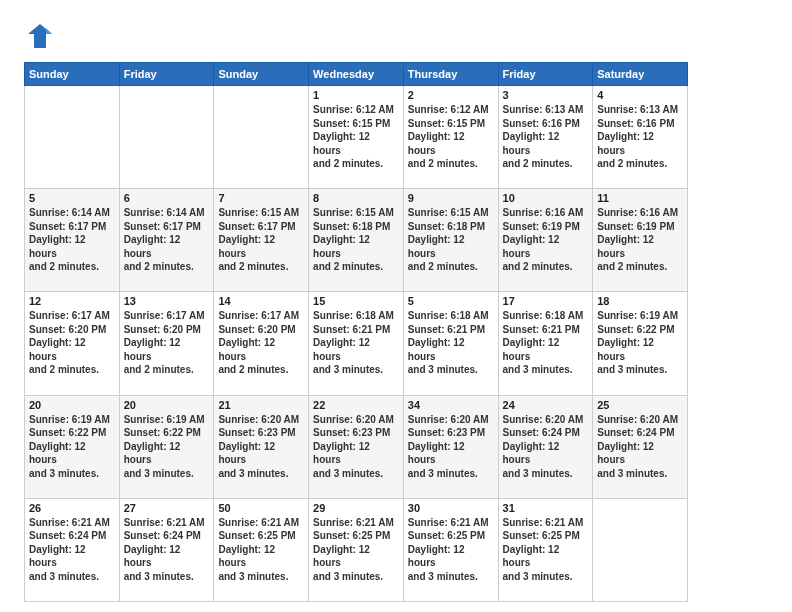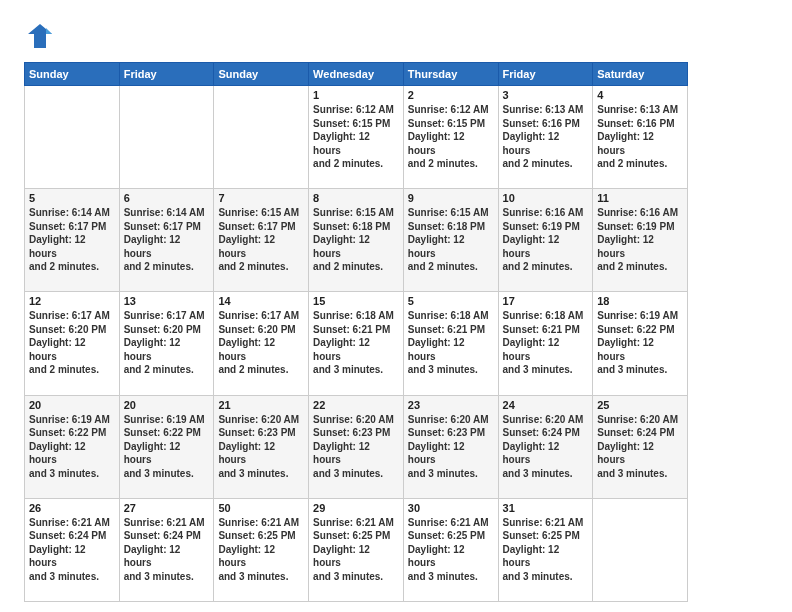--- a/index.html
+++ b/index.html
@@ -298,21 +298,21 @@
 and 3 minutes.</div>
           </td>
           <td>
             <span class="day-number">22</span>
             <div class="day-info" style="white-space: pre-line;">Sunrise: 6:20 AM
 Sunset: 6:23 PM
 Daylight: 12 hours
 and 3 minutes.</div>
           </td>
           <td>
-            <span class="day-number">23</span>
+            <span class="day-number">34</span>
             <div class="day-info" style="white-space: pre-line;">Sunrise: 6:20 AM
 Sunset: 6:23 PM
 Daylight: 12 hours
 and 3 minutes.</div>
           </td>
           <td>
             <span class="day-number">24</span>
             <div class="day-info" style="white-space: pre-line;">Sunrise: 6:20 AM
 Sunset: 6:24 PM
 Daylight: 12 hours

